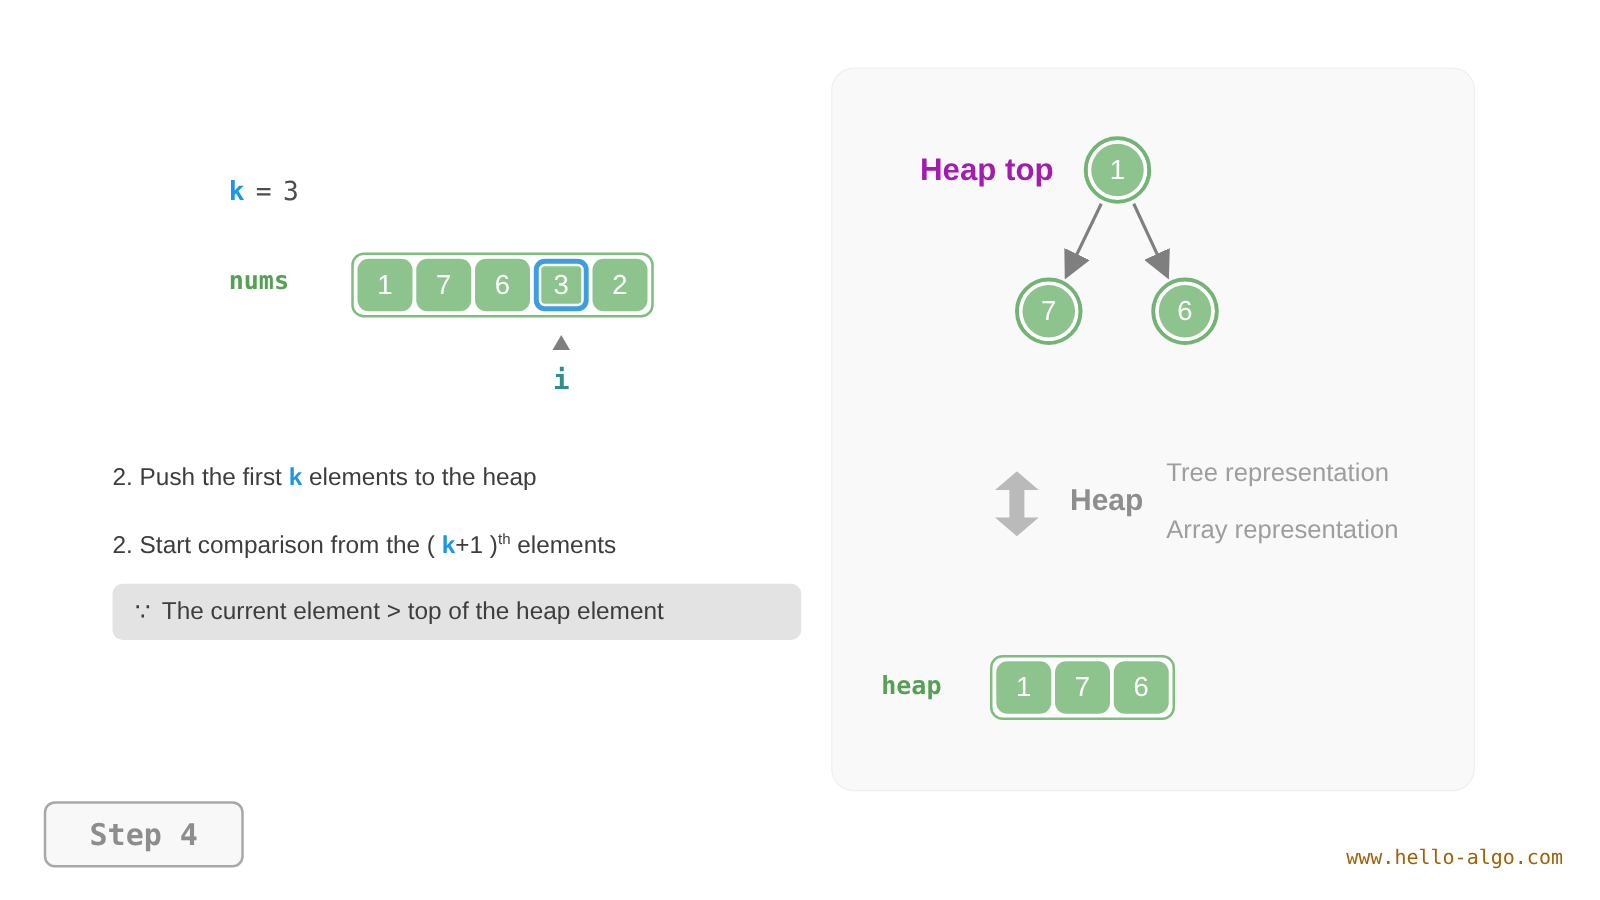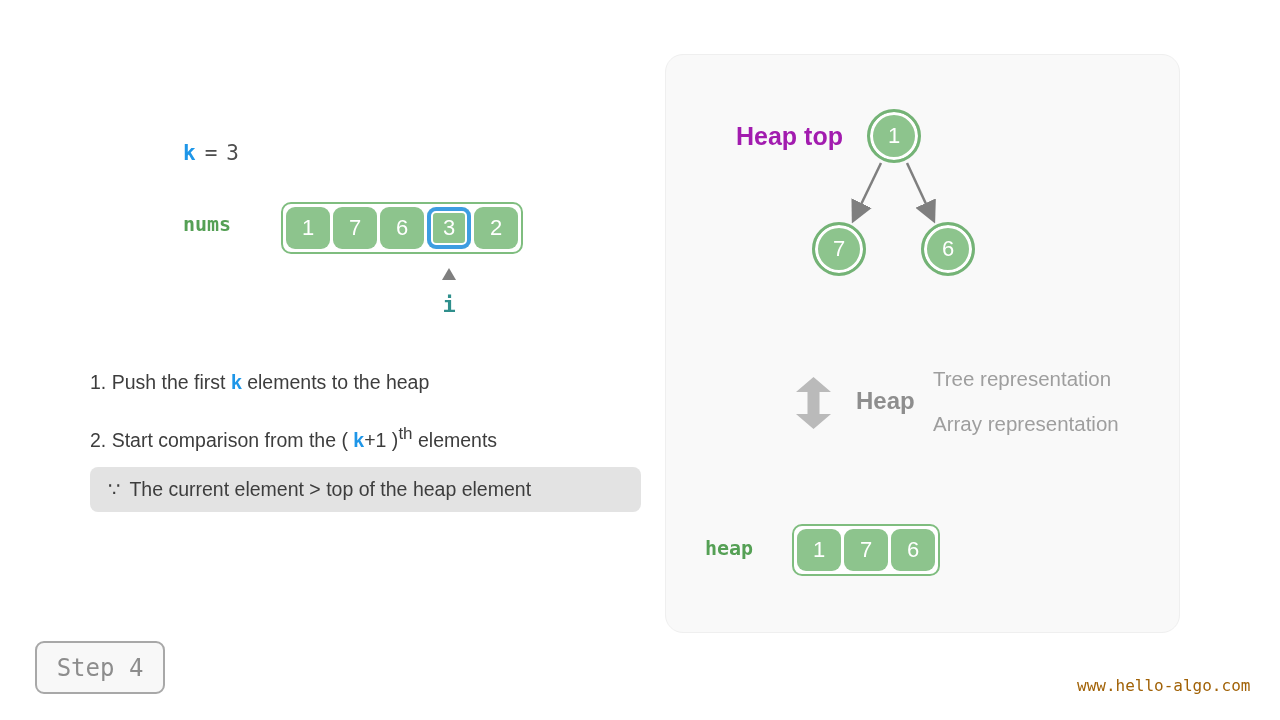--- a/index.html
+++ b/index.html
@@ -47,21 +47,21 @@
     border-bottom:12px solid #7f7f7f;
   }
   .ptr-label {
     left:437px; top:292px; width:24px; text-align:center;
     font-size:22px; font-weight:bold; color:#2f8f8c;
   }
 
   .instr { left:90px; top:371px; font-size:19.5px; color:#3d3d3d; }
   .instr2 { top:424px; }
   .instr .kvar { color:#1e96e8; font-weight:bold; }
-  .instr sup { font-size:17px; vertical-align:super; }
+  .instr sup { font-size:12px; vertical-align:super; }
 
   .note-pill {
     left:90px; top:467px; width:551px; height:45px;
     background:#e3e3e3; border-radius:8px;
     display:flex; align-items:center;
     padding-left:18px;
     font-size:19.5px; color:#3d3d3d;
   }
   .note-pill .sym { margin-right:9px; }
 
@@ -91,26 +91,26 @@
   .tree-arrows { left:0; top:0; }
 
   .updown-icon { left:130px; top:322px; }
   .heap-word { left:190px; top:332px; font-size:24px; font-weight:bold; color:#8e8e8e; }
   .rep { font-size:20.5px; color:#9e9e9e; }
   .rep-tree { left:267px; top:312px; }
   .rep-array { left:267px; top:357px; }
 
   
   .step-box {
-    left:35px; top:641px; width:130px; height:53px;
+    left:35px; top:641px; width:160px; height:53px;
     background:#f8f8f8;
     border:2px solid #a8a8a8;
     border-radius:9px;
     display:flex; align-items:center; justify-content:center;
-    font-size:24px; font-weight:normal; color:#8d8d8d;
+    font-size:24px; font-weight:bold; color:#8d8d8d;
   }
   .watermark { left:1077px; top:676px; font-size:16px; color:#a16207; }
 </style>
 </head>
 <body>
 
 <div class="abs k-line mono"><span class="kvar">k</span><span class="op">=</span><span>3</span></div>
 
 <div class="abs arr-label mono nums-label">nums</div>
 
@@ -118,21 +118,21 @@
   <div class="cell">1</div>
   <div class="cell">7</div>
   <div class="cell">6</div>
   <div class="cell hl">3</div>
   <div class="cell">2</div>
 </div>
 
 <div class="abs ptr-arrow"></div>
 <div class="abs ptr-label mono">i</div>
 
-<div class="abs instr"><span>1. Push the first </span><span class="kvar">k</span><span> elements to the heap</span></div>
+<div class="abs instr"><span>2. Push the first </span><span class="kvar">k</span><span> elements to the heap</span></div>
 
 <div class="abs instr instr2"><span>2. Start comparison from the ( </span><span class="kvar">k</span><span>+1 )</span><sup>th</sup><span> elements</span></div>
 
 <div class="abs note-pill">
   <span class="sym">∵</span>
   <span>The current element &gt; top of the heap element</span>
 </div>
 
 <div class="abs panel">
 

